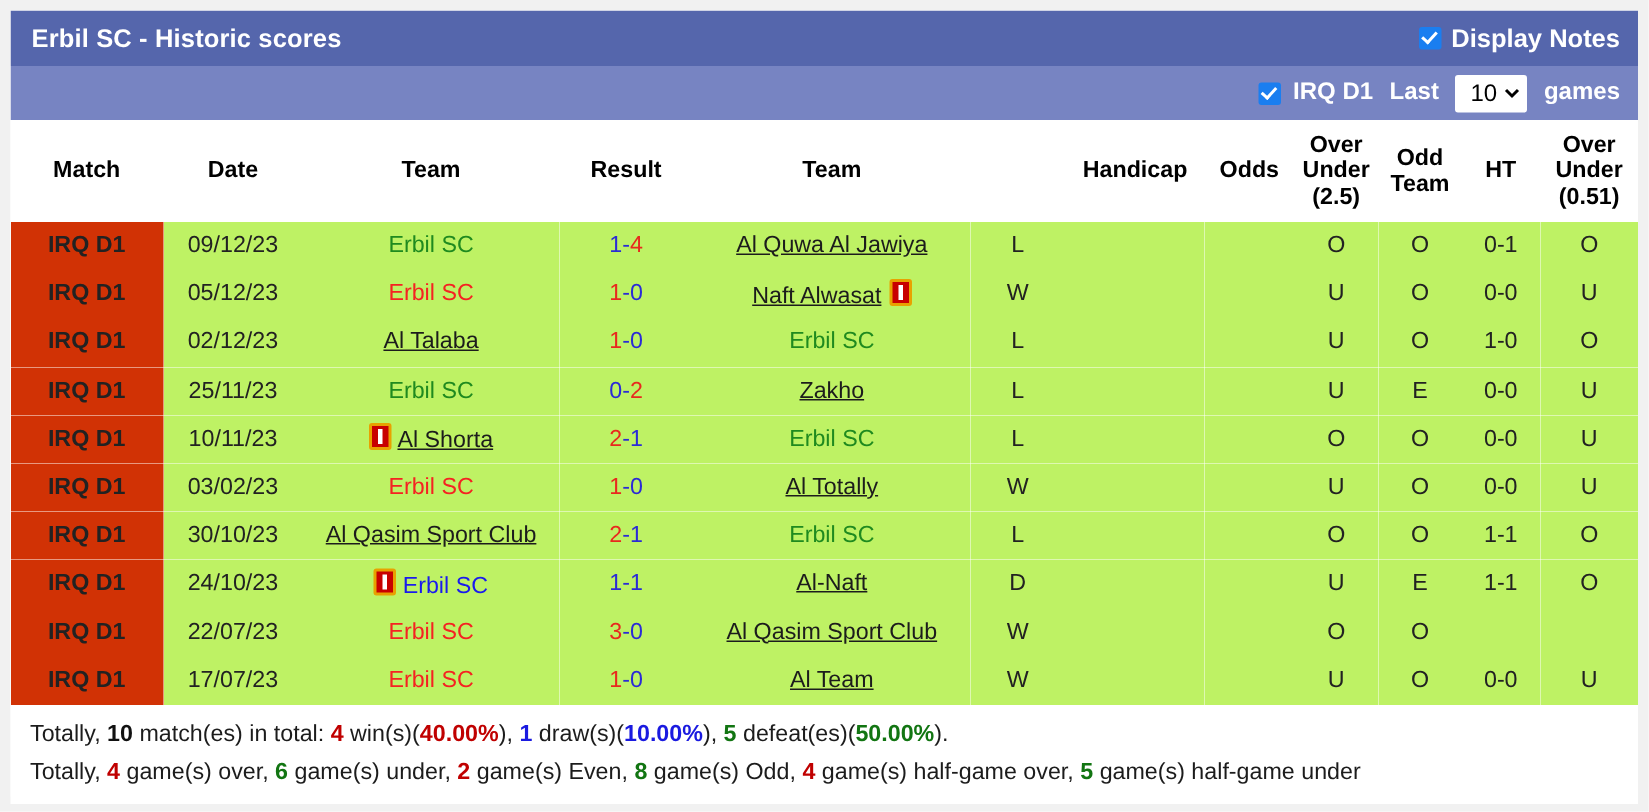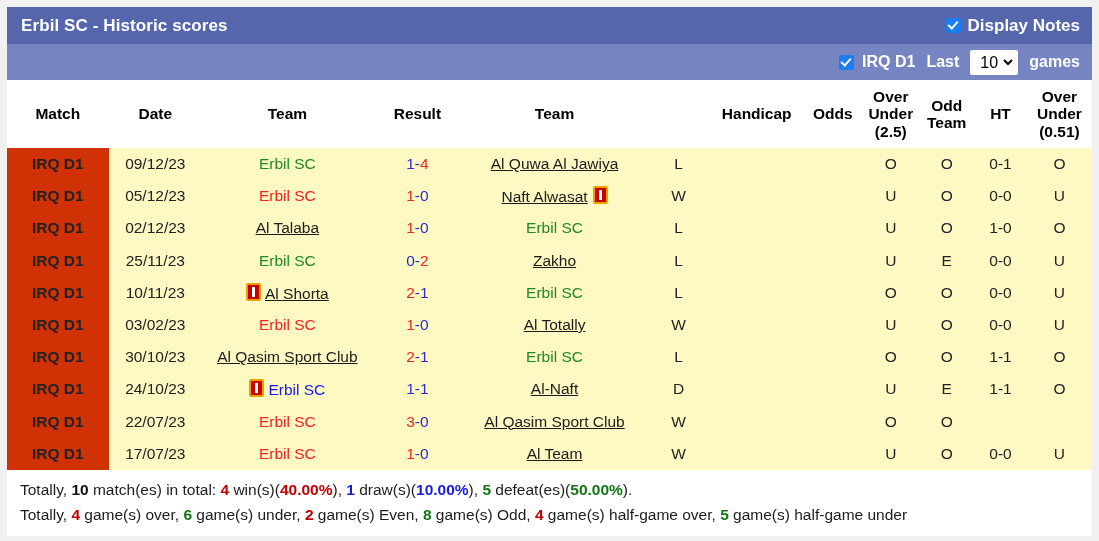--- a/index.html
+++ b/index.html
@@ -99,22 +99,22 @@
   table.scores td {
     font-size: 15.5px;
     color: #222222;
     padding: 0 4px;
     height: 32.2px;
     vertical-align: middle;
     text-align: center;
     white-space: nowrap;
     overflow: hidden;
   }
-  tr.row-odd td  { background: #fef9c3; }
-  tr.row-even td { background: #fef9c3; }
+  tr.row-odd td  { background: #bef264; }
+  tr.row-even td { background: #bef264; }
 
   td.league {
     background: #d13205 !important;
     color: #ffffff;
     font-weight: bold;
     font-size: 15.5px;
     text-align: center;
   }
   td.date { text-align: center; color: #1c1c1c; }
   td.team-home { text-align: right; padding-right: 18px; }

